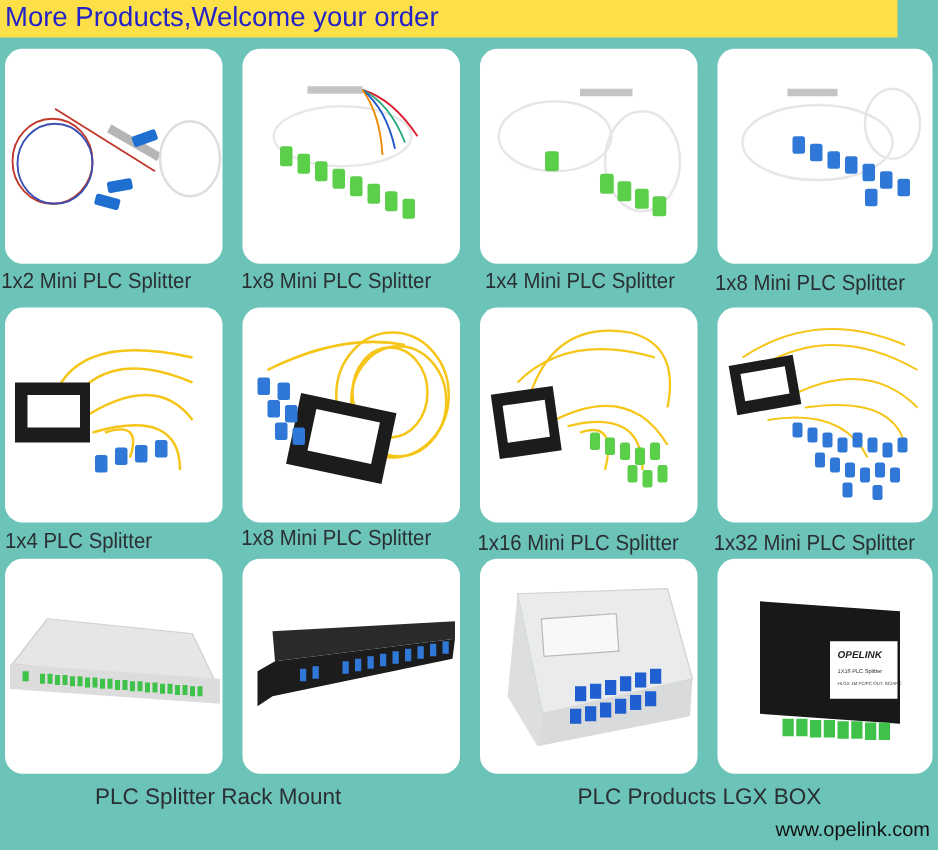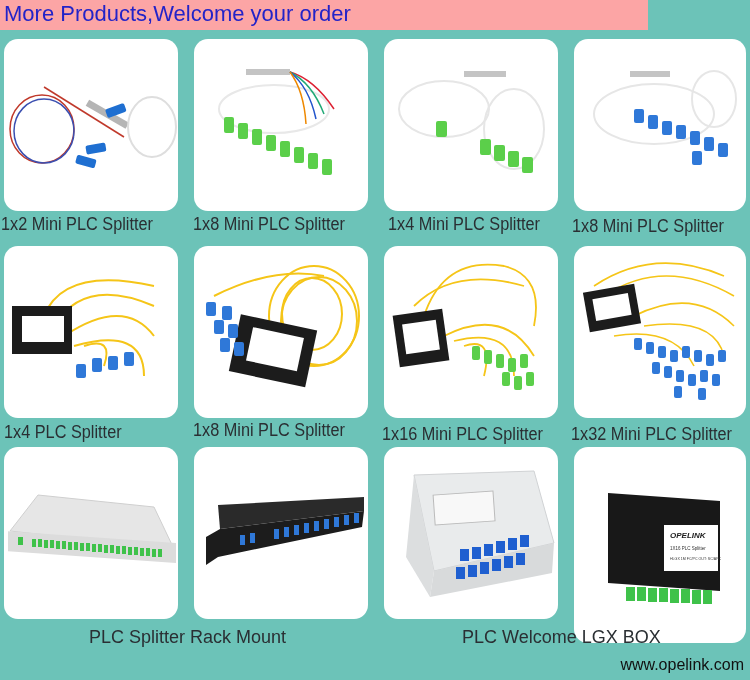--- a/index.html
+++ b/index.html
@@ -3,22 +3,22 @@
 <meta charset="utf-8">
 <style>
   html, body { margin: 0; padding: 0; }
   body {
     width: 750px; height: 680px; overflow: hidden;
     background: #6cc3b8;
     font-family: "Liberation Sans", sans-serif;
     position: relative;
   }
   .topbar {
-    position: absolute; left: 0; top: 0; width: 648px; height: 30px;
-    background: #fca5a5;
+    position: absolute; left: 0; top: 0; width: 718px; height: 30px;
+    background: #fde047;
   }
   .headline {
     position: absolute; left: 4px; top: 1px;
     font-size: 22px; color: #2323c8; letter-spacing: 0px;
     white-space: nowrap;
   }
   .card {
     position: absolute; background: #ffffff; border-radius: 14px;
     overflow: hidden;
   }
@@ -276,36 +276,36 @@
         <rect x="136" y="88" width="9" height="12"></rect>
       <rect x="72" y="120" width="9" height="12"></rect>
         <rect x="84" y="118" width="9" height="12"></rect>
       <rect x="96" y="115" width="9" height="12"></rect>
         <rect x="108" y="112" width="9" height="12"></rect>
       <rect x="120" y="109" width="9" height="12"></rect>
         <rect x="132" y="106" width="9" height="12"></rect>
     </g>
   </svg>
 </div>
-<div class="card" style="left:574px;top:447px;width:172px;height:196px;">
+<div class="card" style="left:574px;top:447px;width:172px;height:172px;">
   <svg viewBox="0 0 172 172">
     <polygon points="34,34 146,42 146,132 34,124" fill="#181818"></polygon>
     <rect x="90" y="66" width="54" height="46" fill="#ffffff"></rect>
     <text x="96" y="79" font-size="8" font-style="italic" font-weight="bold" fill="#222" font-family="Liberation Sans, sans-serif">OPELINK</text>
     <text x="96" y="91" font-size="4.5" fill="#333" font-family="Liberation Sans, sans-serif">1X16 PLC Splitter</text>
     <text x="96" y="101" font-size="3.6" fill="#333" font-family="Liberation Sans, sans-serif">HLGX 1M FC/PC OUT: SC/APC</text>
     <g fill="#3fc24a">
       <rect x="52" y="128" width="9" height="14"></rect>
         <rect x="63" y="128" width="9" height="14"></rect>
       <rect x="74" y="129" width="9" height="14"></rect>
         <rect x="85" y="129" width="9" height="14"></rect>
       <rect x="96" y="130" width="9" height="14"></rect>
         <rect x="107" y="130" width="9" height="14"></rect>
       <rect x="118" y="131" width="9" height="14"></rect>
         <rect x="129" y="131" width="9" height="14"></rect>
     </g>
   </svg>
 </div>
 
-<div class="bigcap" style="left:89px;top:627px;">PLC Splitter Rack Mount</div>
-<div class="bigcap" style="left:462px;top:627px;">PLC Welcome LGX BOX</div>
+<div class="bigcap" style="left:76px;top:627px;">PLC Splitter Rack Mount</div>
+<div class="bigcap" style="left:462px;top:627px;">PLC Products LGX BOX</div>
 
 <div class="url">www.opelink.com</div>
 
 </body></html>

